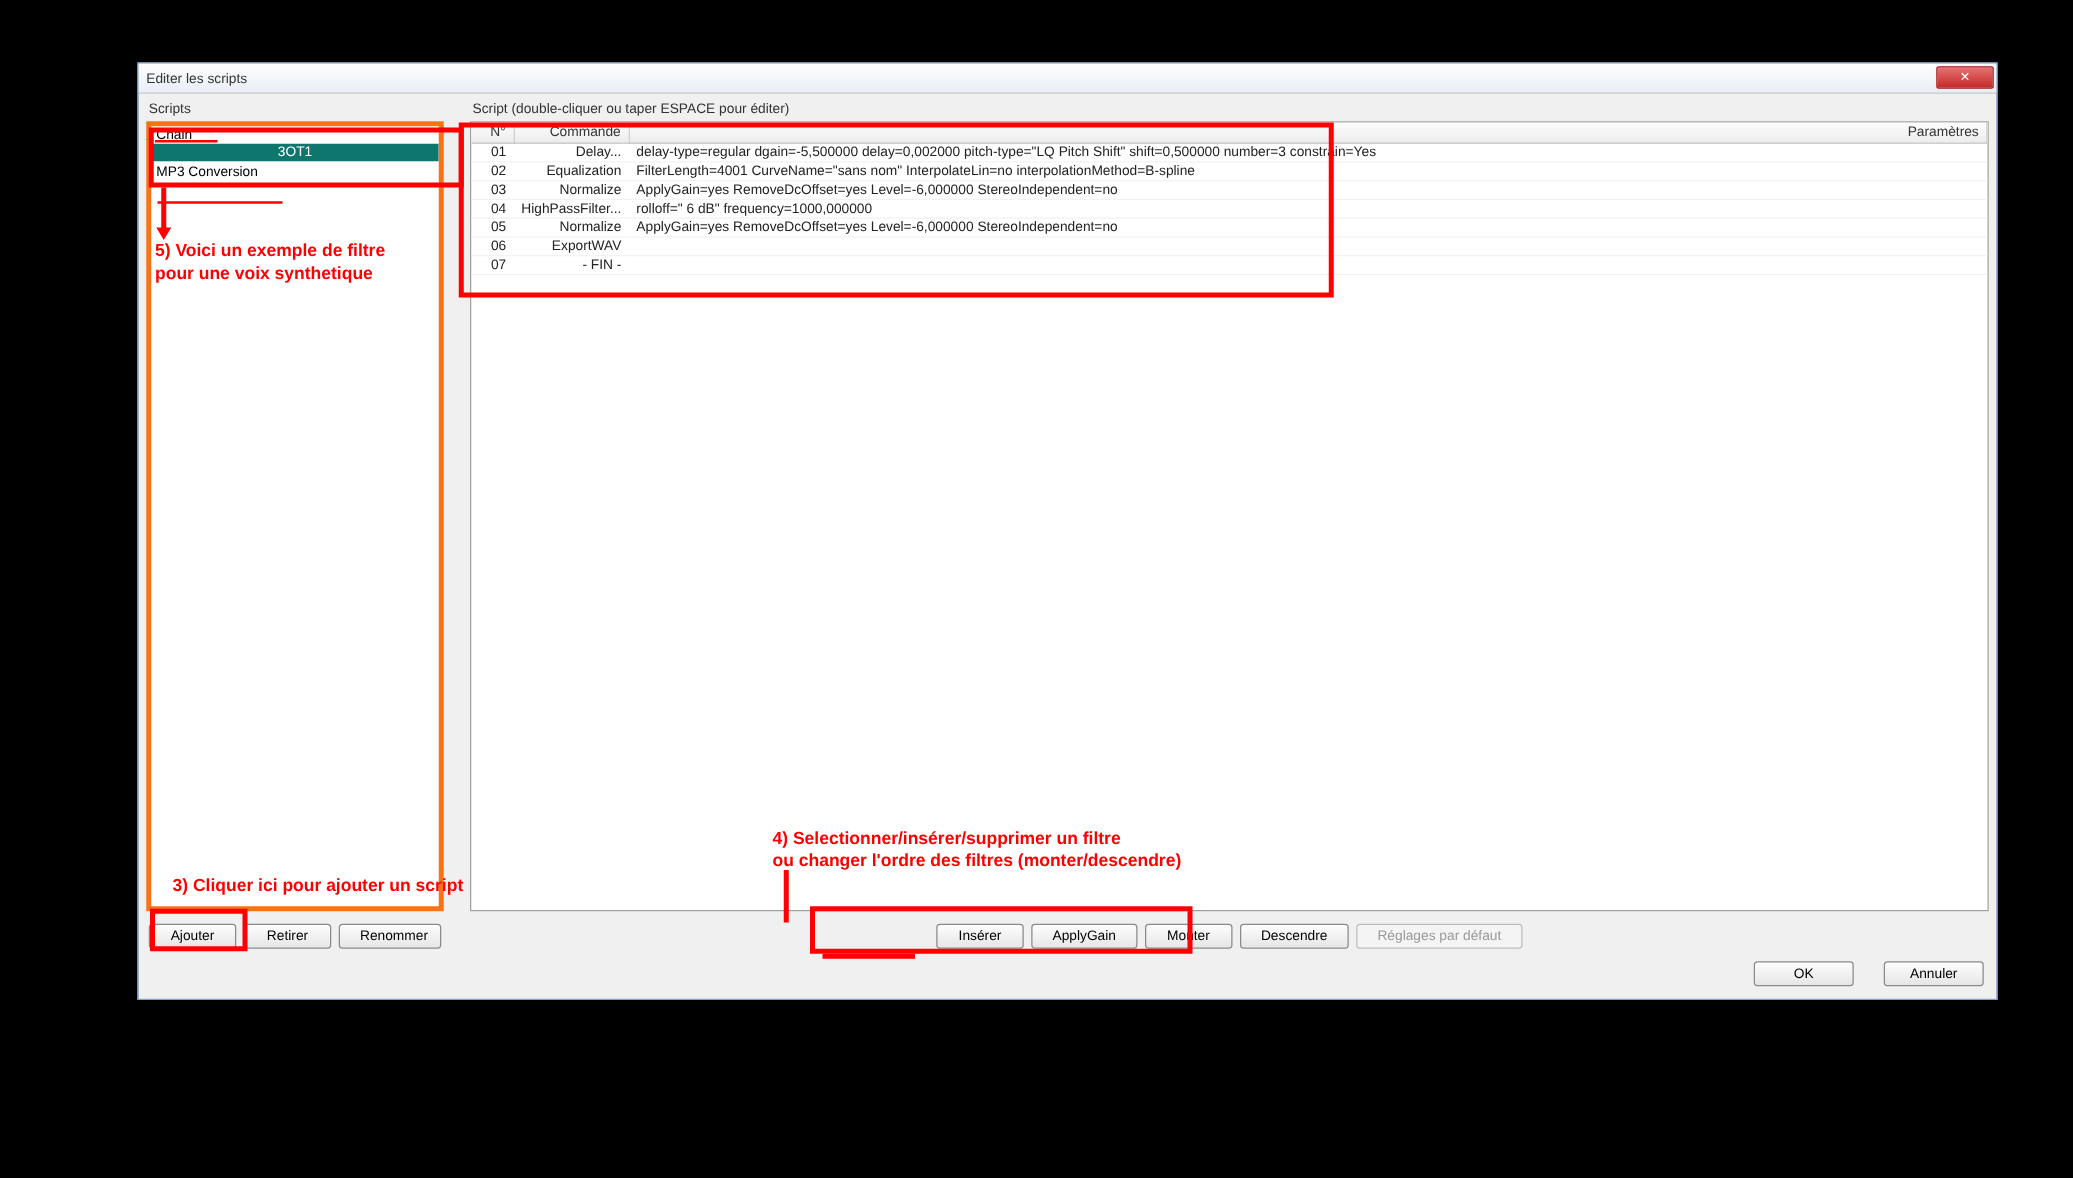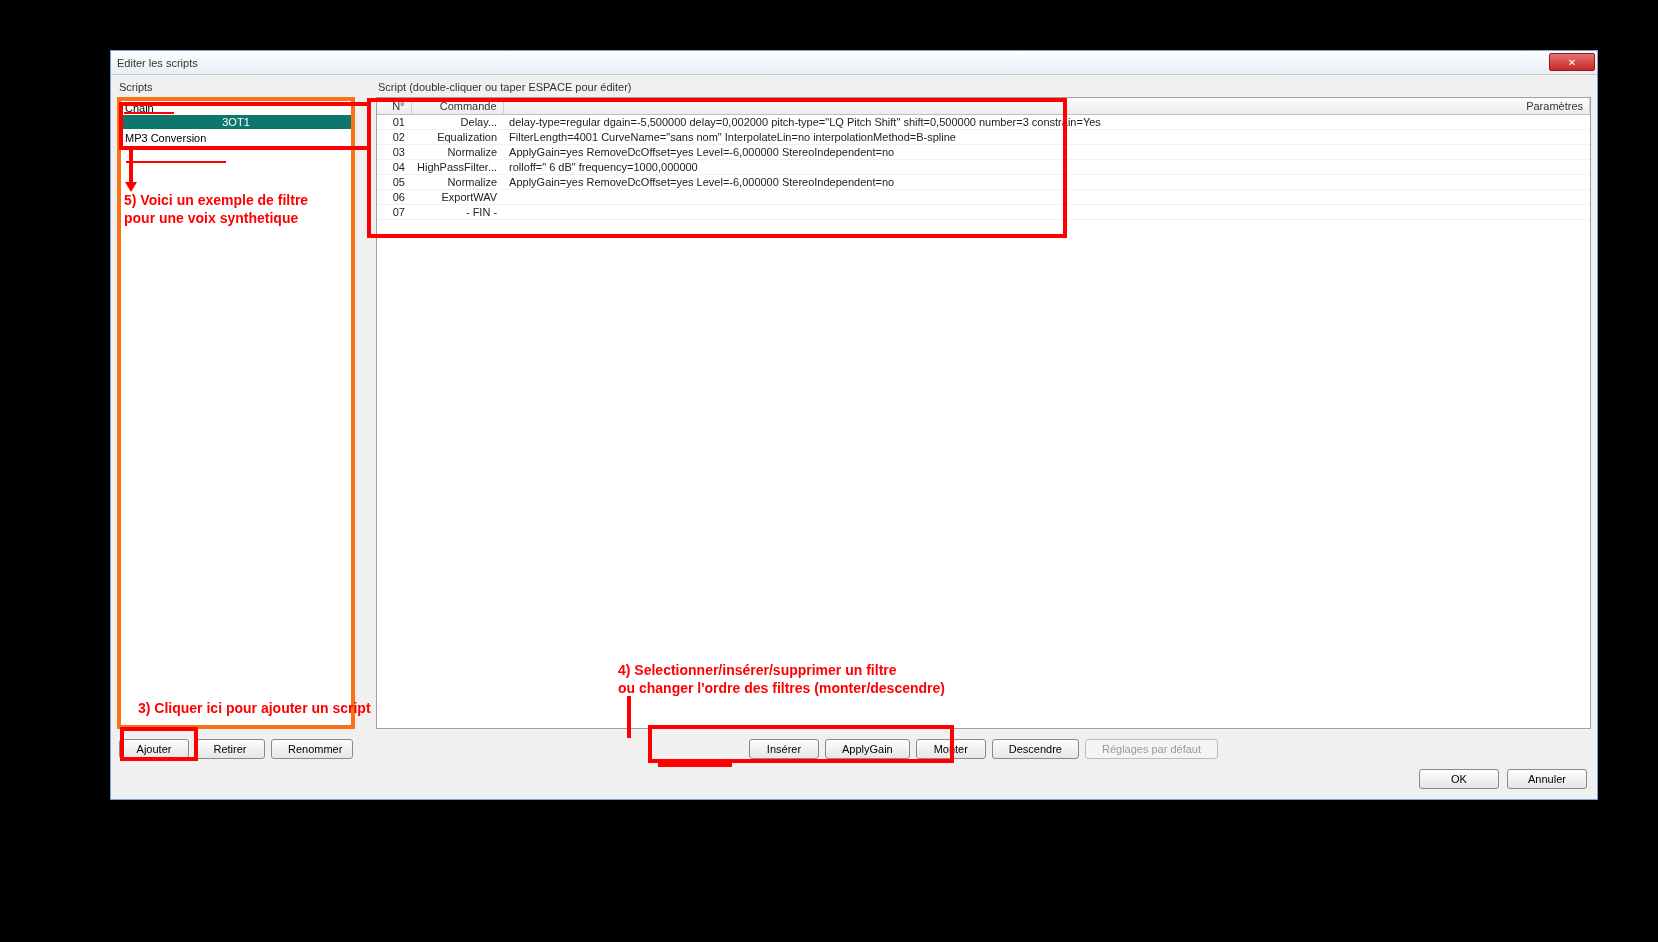--- a/index.html
+++ b/index.html
@@ -126,21 +126,21 @@
     cursor:pointer;
   }
   button.win.disabled {
     color:#9a9a9a;
     border-color:#bdbdbd;
     background:#f4f4f4;
   }
   .footer-buttons {
     display:flex;
     justify-content:flex-end;
-    gap:8px;
+    gap:24px;
     padding:8px 4px 4px 4px;
   }
   
   .anno-box {
     position:absolute;
     border:4px solid #ff0000;
     pointer-events:none;
   }
   .anno-text {
     position:absolute;

